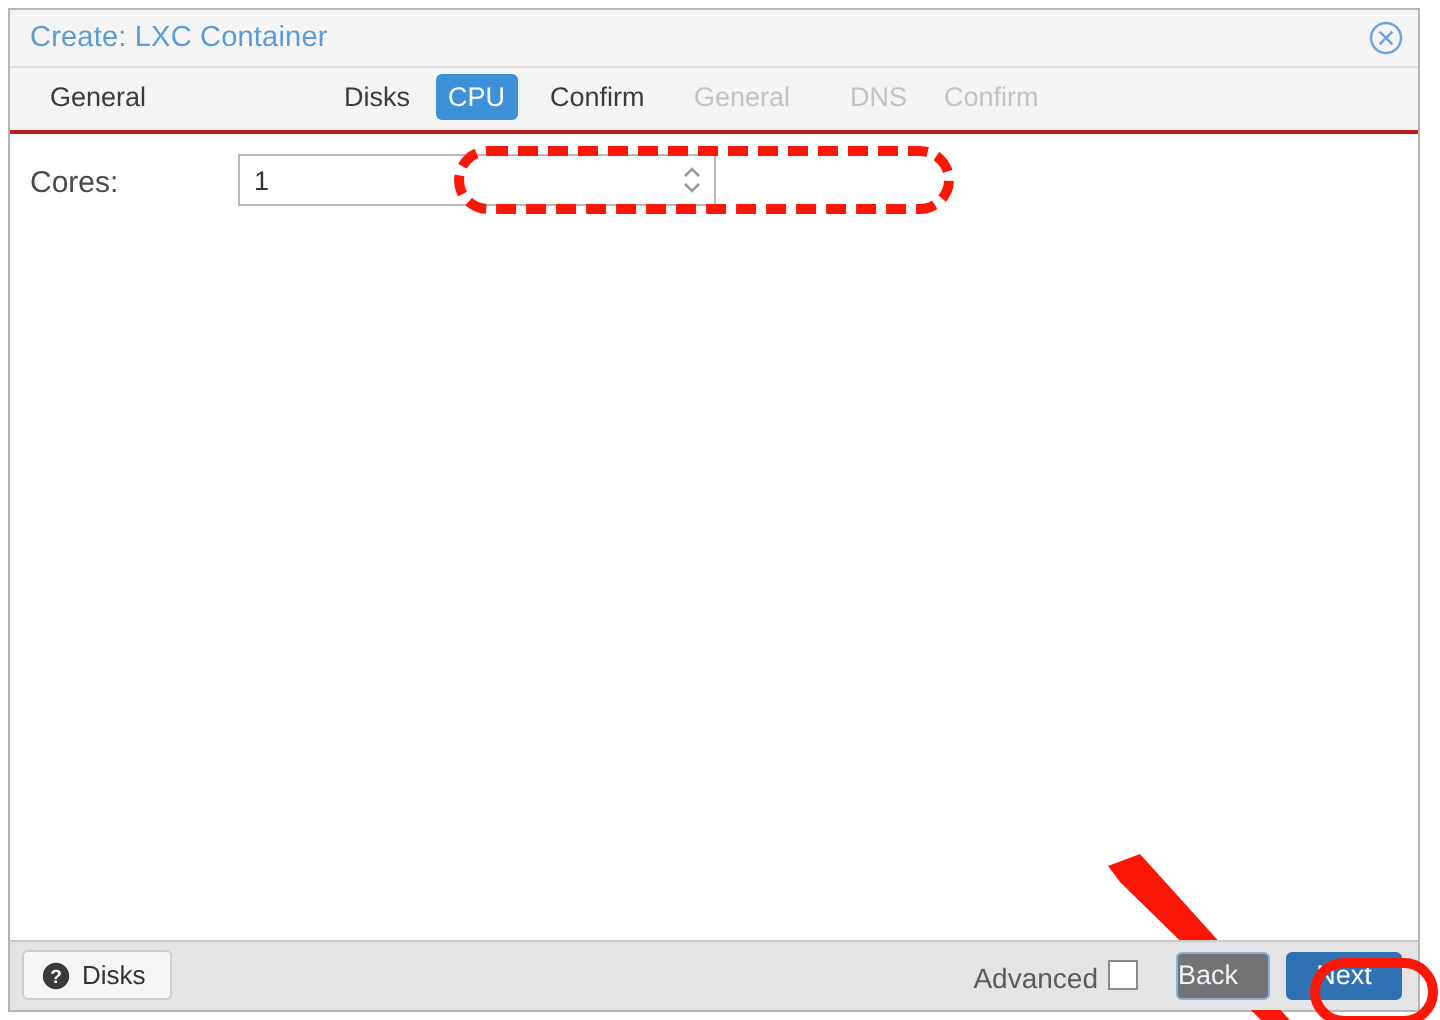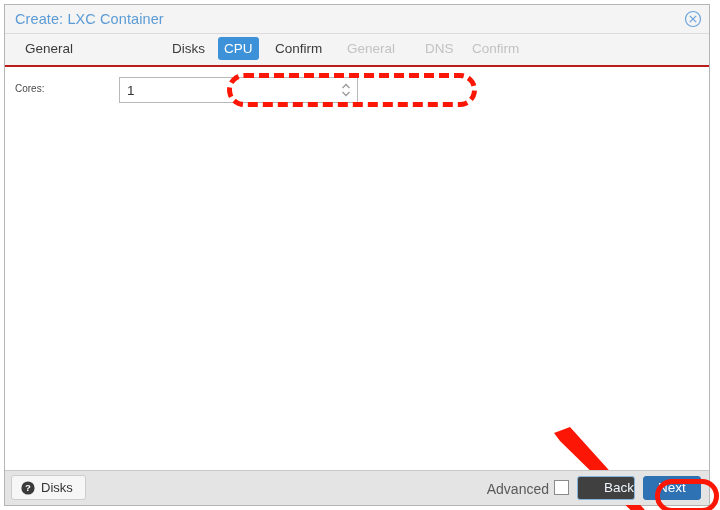--- a/index.html
+++ b/index.html
@@ -95,21 +95,21 @@
     position: absolute;
     left: 0;
     top: 10px;
     width: 100%;
     height: 30px;
   }
   #cores-label {
     position: absolute;
     left: 10px;
     top: 6px;
-    font-size: 10px;
+    font-size: 15px;
     color: #4a4a4a;
   }
   #cores-field-wrap {
     position: absolute;
     left: 114px;
     top: 0px;
     width: 239px;
     height: 26px;
   }
   #cores-input {
@@ -215,30 +215,30 @@
     height: 15px;
     box-sizing: border-box;
     background: #ffffff;
     border: 1px solid #8a8a8a;
     cursor: pointer;
   }
   #back-button {
     position: absolute;
     right: 74px;
     top: 5px;
-    width: 58px;
+    width: 47px;
     height: 24px;
     box-sizing: border-box;
-    background: #404040;
+    background: #737373;
     border: 1px solid #85b5de;
     border-radius: 3px;
     color: #eef4fb;
     font-size: 13.5px;
     font-family: "Liberation Sans", sans-serif;
-    text-align: right;
+    text-align: left;
     line-height: 22px;
     cursor: default;
   }
   #next-button {
     position: absolute;
     right: 8px;
     top: 5px;
     width: 58px;
     height: 24px;
     box-sizing: border-box;

